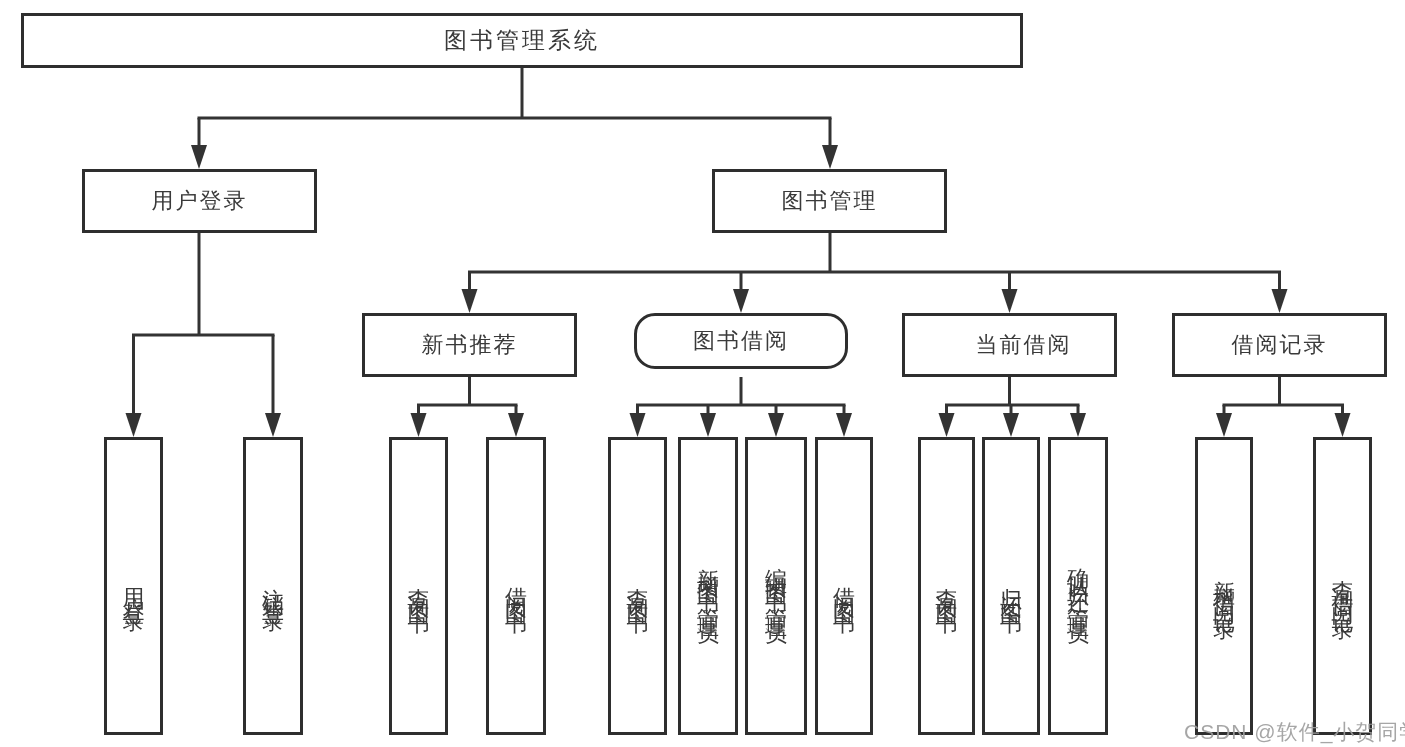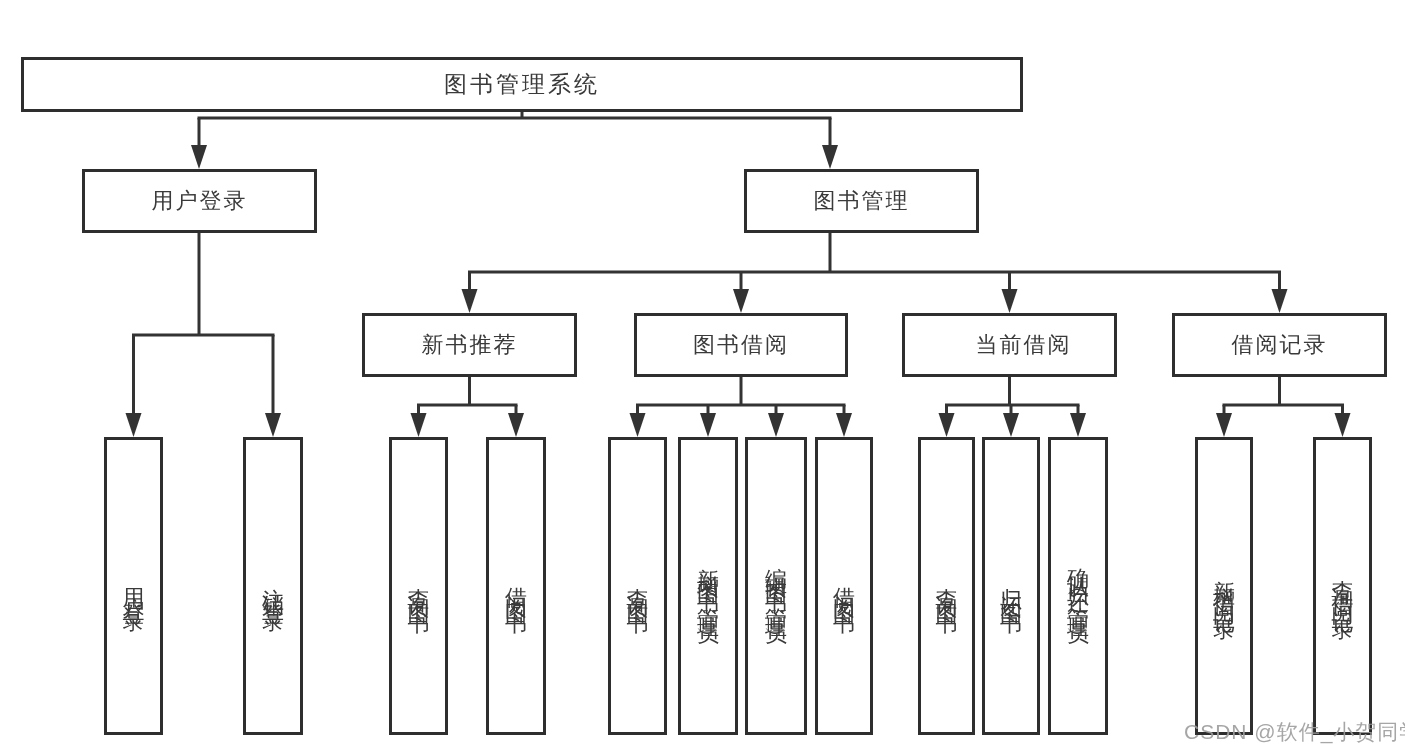--- a/index.html
+++ b/index.html
@@ -102,35 +102,35 @@
       <line x1="1078" y1="405" x2="1078" y2="417" stroke="#333333" stroke-width="3"></line>
       <polygon points="1070,413 1086,413 1078,437" fill="#333333"></polygon>
       <line x1="1279.5" y1="377" x2="1279.5" y2="405" stroke="#333333" stroke-width="3"></line>
       <line x1="1222.5" y1="405" x2="1344" y2="405" stroke="#333333" stroke-width="3"></line>
       <line x1="1224" y1="405" x2="1224" y2="417" stroke="#333333" stroke-width="3"></line>
       <polygon points="1216,413 1232,413 1224,437" fill="#333333"></polygon>
       <line x1="1342.5" y1="405" x2="1342.5" y2="417" stroke="#333333" stroke-width="3"></line>
       <polygon points="1334.5,413 1350.5,413 1342.5,437" fill="#333333"></polygon>
     </svg>
 
-  <div class="node hbox root-box" style="left:21px; top:13px; width:1002px; height:55px;margin-top:44px;">
+  <div class="node hbox root-box" style="left:21px; top:13px; width:1002px; height:55px;">
     <span>图书管理系统</span>
   </div>
 
   <div class="node hbox" style="left:82px; top:169px; width:235px; height:64px;">
     <span>用户登录</span>
   </div>
-  <div class="node hbox" style="left:744px; top:169px; width:235px; height:64px;text-align:center;">
+  <div class="node hbox" style="left:712px; top:169px; width:235px; height:64px;text-align:center;">
     <span>图书管理</span>
   </div>
 
   <div class="node hbox" style="left:362px; top:313px; width:215px; height:64px;">
     <span>新书推荐</span>
   </div>
-  <div class="node hbox" style="left:634px; top:313px; width:214px; height:64px;">
+  <div class="node hbox" style="left:634px; top:313px; width:214px; height:56px;border-radius:21px;">
     <span>图书借阅</span>
   </div>
   <div class="node hbox" style="left:902px; top:313px; width:215px; height:64px;padding-left:28px;">
     <span>当前借阅</span>
   </div>
   <div class="node hbox" style="left:1172px; top:313px; width:215px; height:64px;">
     <span>借阅记录</span>
   </div>
 
   <div class="node vbox" style="left:104px; top:437px; width:59px; height:298px;">

